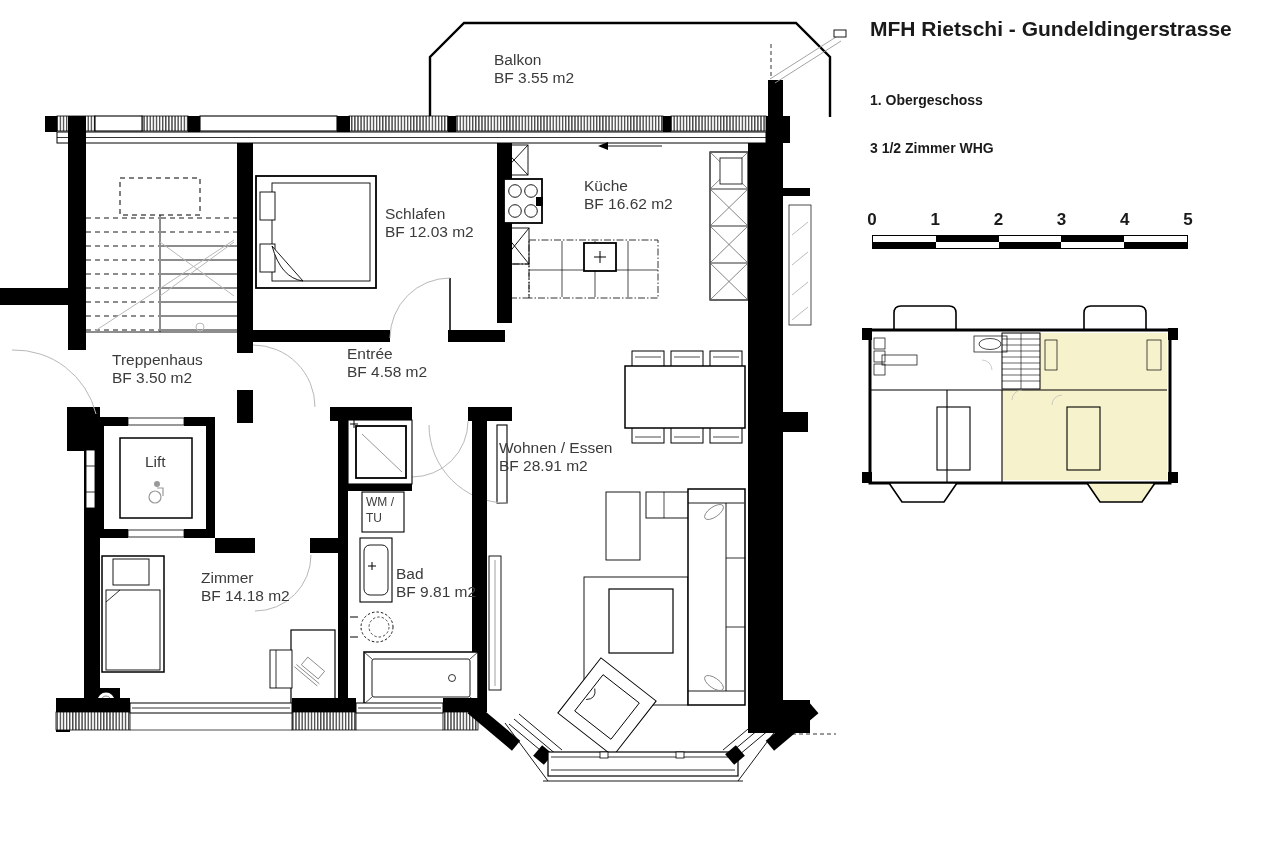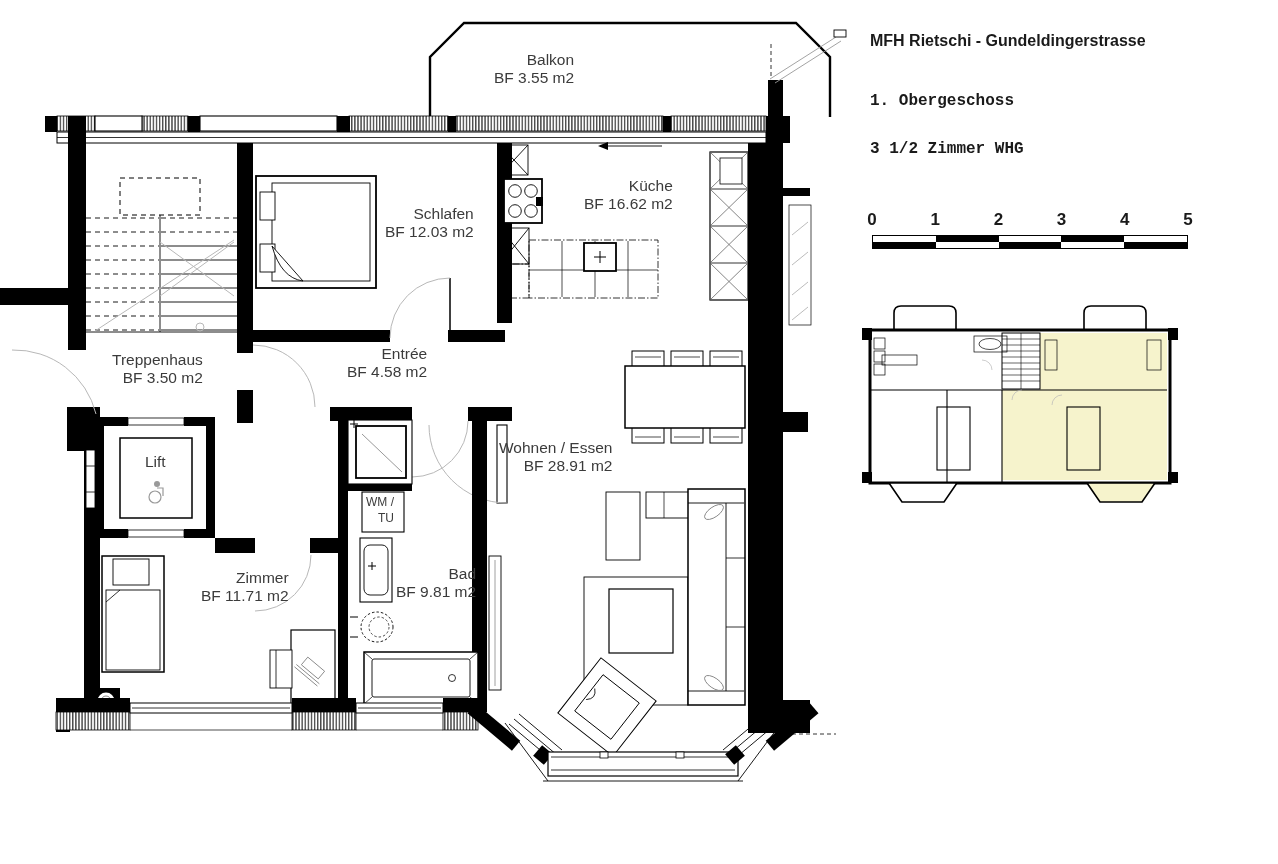--- a/index.html
+++ b/index.html
@@ -1,23 +1,23 @@
 <!DOCTYPE html>
 <html><head>
 <meta charset="utf-8">
 <style>
   html,body{margin:0;padding:0;background:#fff;}
   .page{position:relative;width:1278px;height:864px;background:#ffffff;overflow:hidden;
         font-family:"Liberation Sans",sans-serif;}
   .plan-svg{position:absolute;left:0;top:0;}
-  .lbl{position:absolute;font:15.5px/18px "Liberation Sans",sans-serif;color:#3b3b3b;white-space:nowrap;text-align:right;}
+  .lbl{position:absolute;font:15.5px/18px "Liberation Sans",sans-serif;color:#3b3b3b;white-space:nowrap;}
   .lbl.small{font-size:12px;line-height:16px;}
   .title-block{position:absolute;left:870px;top:17px;color:#1a1a1a;}
-  .title-block .t1{font-size:16px;line-height:24px;font-weight:bold;margin-top:12px;}
-  .sub{position:absolute;left:870px;color:#1a1a1a;font-size:16px;font-weight:bold;font-family:Liberation Mono, monospace;}
+  .title-block .t1{font-size:21px;line-height:24px;font-weight:bold;}
+  .sub{position:absolute;left:870px;color:#1a1a1a;font-size:14px;font-weight:bold;}
   .scalebar{position:absolute;left:872px;top:210px;width:316px;}
   .scalebar .nums{position:relative;height:22px;}
   .scalebar .nums span{position:absolute;top:0;width:26px;margin-left:-13px;text-align:center;
        font-size:17px;font-weight:bold;color:#1a1a1a;}
   .scalebar .bar{margin-top:3px;width:316px;height:14px;border:1.6px solid #000;box-sizing:border-box;}
   .scalebar .row{display:flex;height:50%;}
   .scalebar .seg{width:63.2px;height:100%;}
   .b{background:#000;} .wt{background:#fff;}
 </style>
 </head>
@@ -377,21 +377,21 @@
 <div class="lbl small" style="left:366px;top:494px">
   <div>WM /</div>
       <div>TU</div>
     </div>
 <div class="lbl" style="left:396px;top:565px">
   <div>Bad</div>
       <div>BF 9.81 m2</div>
     </div>
 <div class="lbl" style="left:201px;top:569px">
   <div>Zimmer</div>
-      <div>BF 11.71 m2</div>
+      <div>BF 14.18 m2</div>
     </div>
 <div class="lbl" style="left:499px;top:439px">
   <div>Wohnen / Essen</div>
       <div>BF 28.91 m2</div>
     </div>
 
 <div class="title-block">
   <div class="t1">MFH Rietschi - Gundeldingerstrasse</div>
 </div>
 <div class="sub" style="top:92px">1. Obergeschoss</div>

